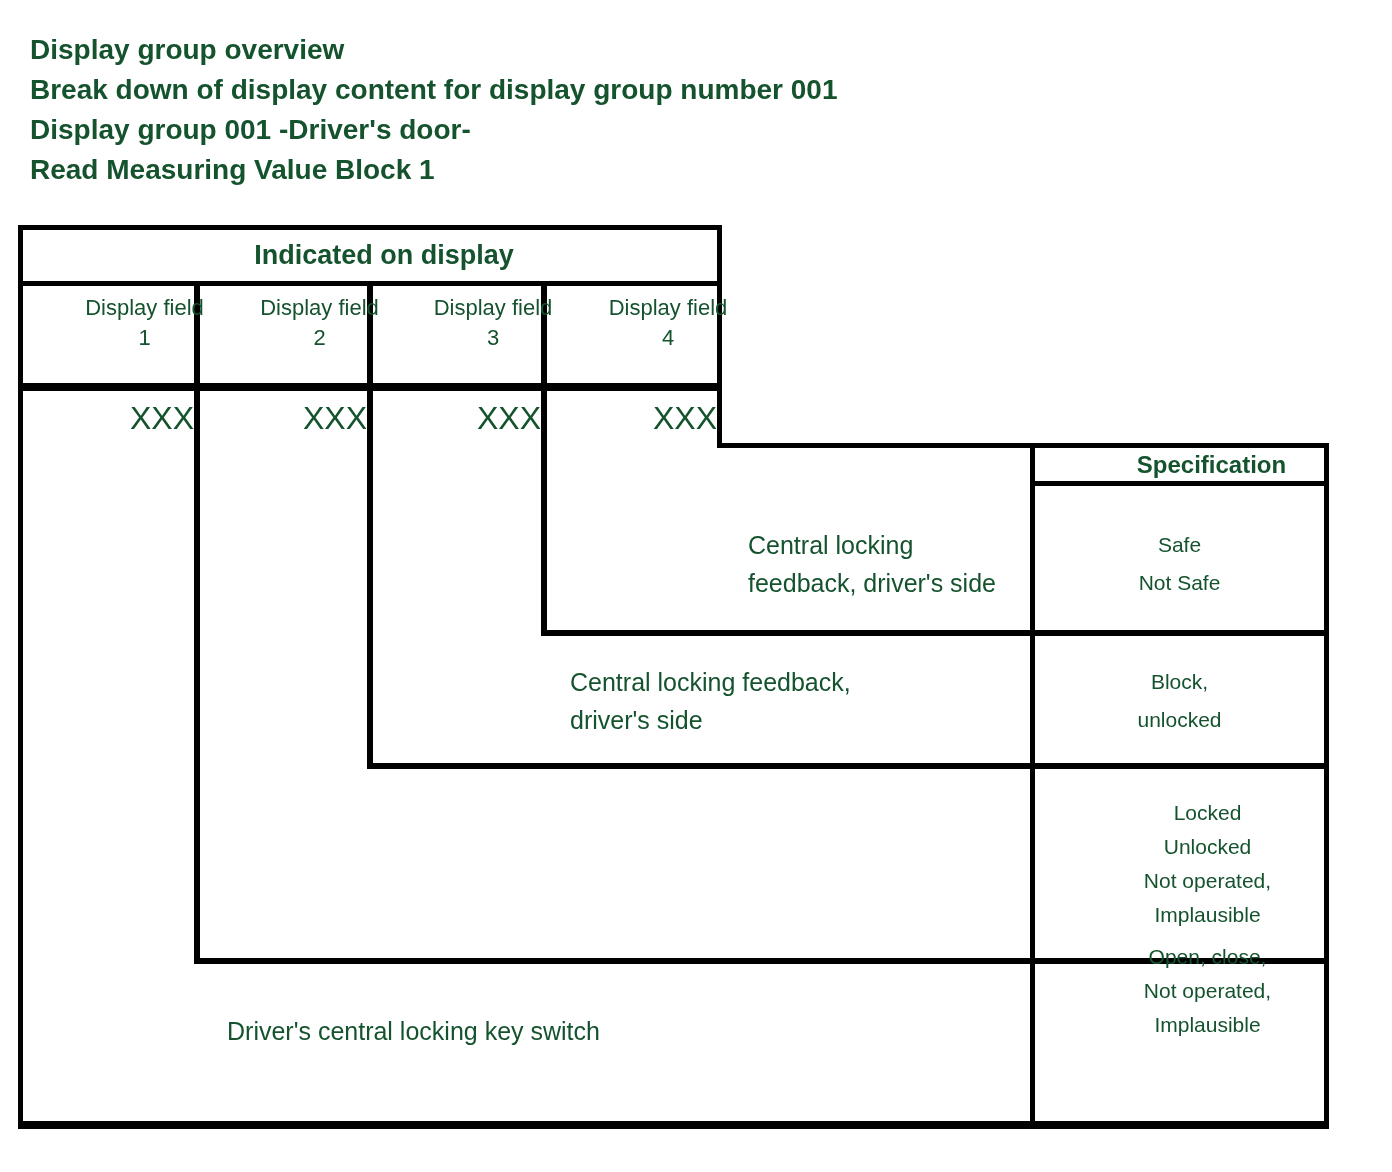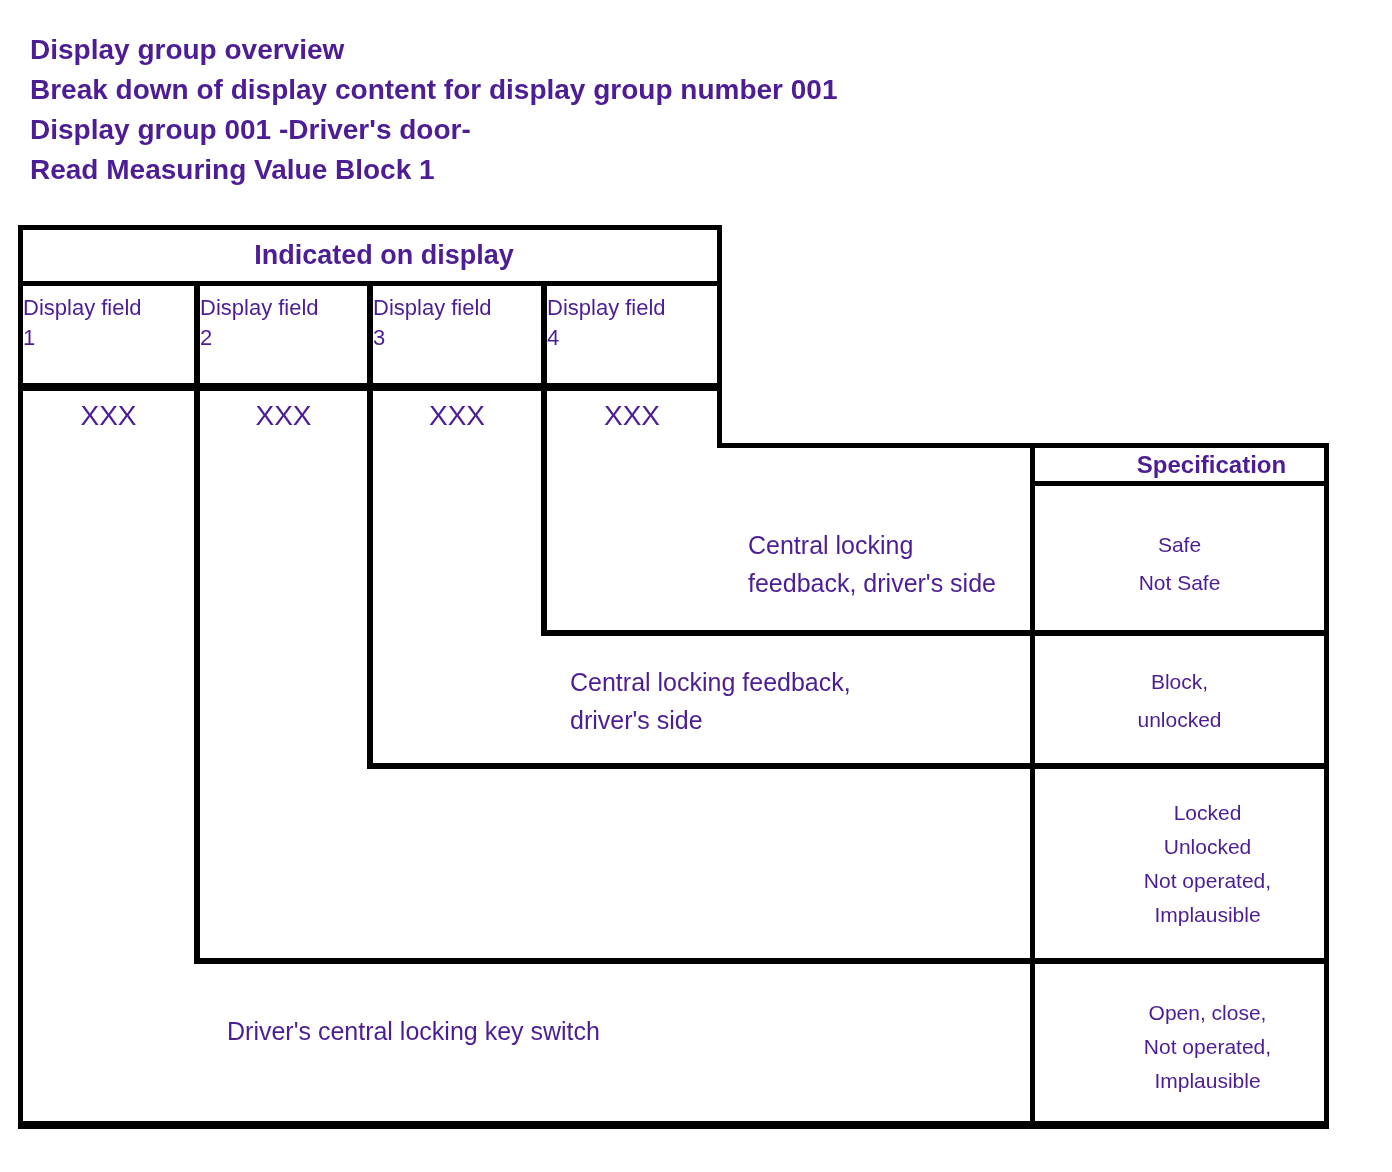--- a/index.html
+++ b/index.html
@@ -1,21 +1,21 @@
 <!DOCTYPE html>
 <html><head>
 <meta charset="utf-8">
 <style>
   html, body { margin: 0; padding: 0; background: #ffffff; }
   .page {
     position: relative;
     width: 1392px;
     height: 1172px;
     background: #ffffff;
-    color: #4c1d95;
+    color: #14532d;
     font-family: "Liberation Sans", "DejaVu Sans", sans-serif;
     overflow: hidden;
   }
   .ln { position: absolute; background: #000000; }
   .heading {
     position: absolute;
     left: 30px;
     top: 30px;
     font-size: 28px;
     font-weight: bold;
@@ -28,27 +28,28 @@
     line-height: 51px;
     font-size: 27px;
     font-weight: bold;
     text-align: center;
   }
   .fieldhead {
     position: absolute;
     top: 293px;
     font-size: 22px;
     line-height: 30px;
-    text-align: left;
+    text-align: center;
+    padding-left: 36px;
   }
   .xxx {
     position: absolute;
     top: 400px;
-    font-size: 28px;
-    text-align: center;
+    font-size: 32px;
+    text-align: right;
   }
   .spec-header {
     position: absolute;
     left: 1035px; top: 448px; width: 289px; height: 33px;
     line-height: 33px;
     font-size: 24px;
     font-weight: bold;
     text-align: center;
     padding-left: 32px;
   }
@@ -145,19 +146,19 @@
   <div class="spec tight" style="top:796px;">
     <div>Locked</div>
     <div>Unlocked</div>
     <div>Not operated,</div>
     <div>Implausible</div>
   </div>
 
   <div class="desc" style="left:227px; top:996px;margin-top:16px;">
     <div>Driver's central locking key switch</div>
   </div>
-  <div class="spec tight" style="top:996px;">
+  <div class="spec tight" style="top:940px;">
     <div>Open, close,</div>
     <div>Not operated,</div>
     <div>Implausible</div>
   </div>
 
 </div>
 
 </body></html>

